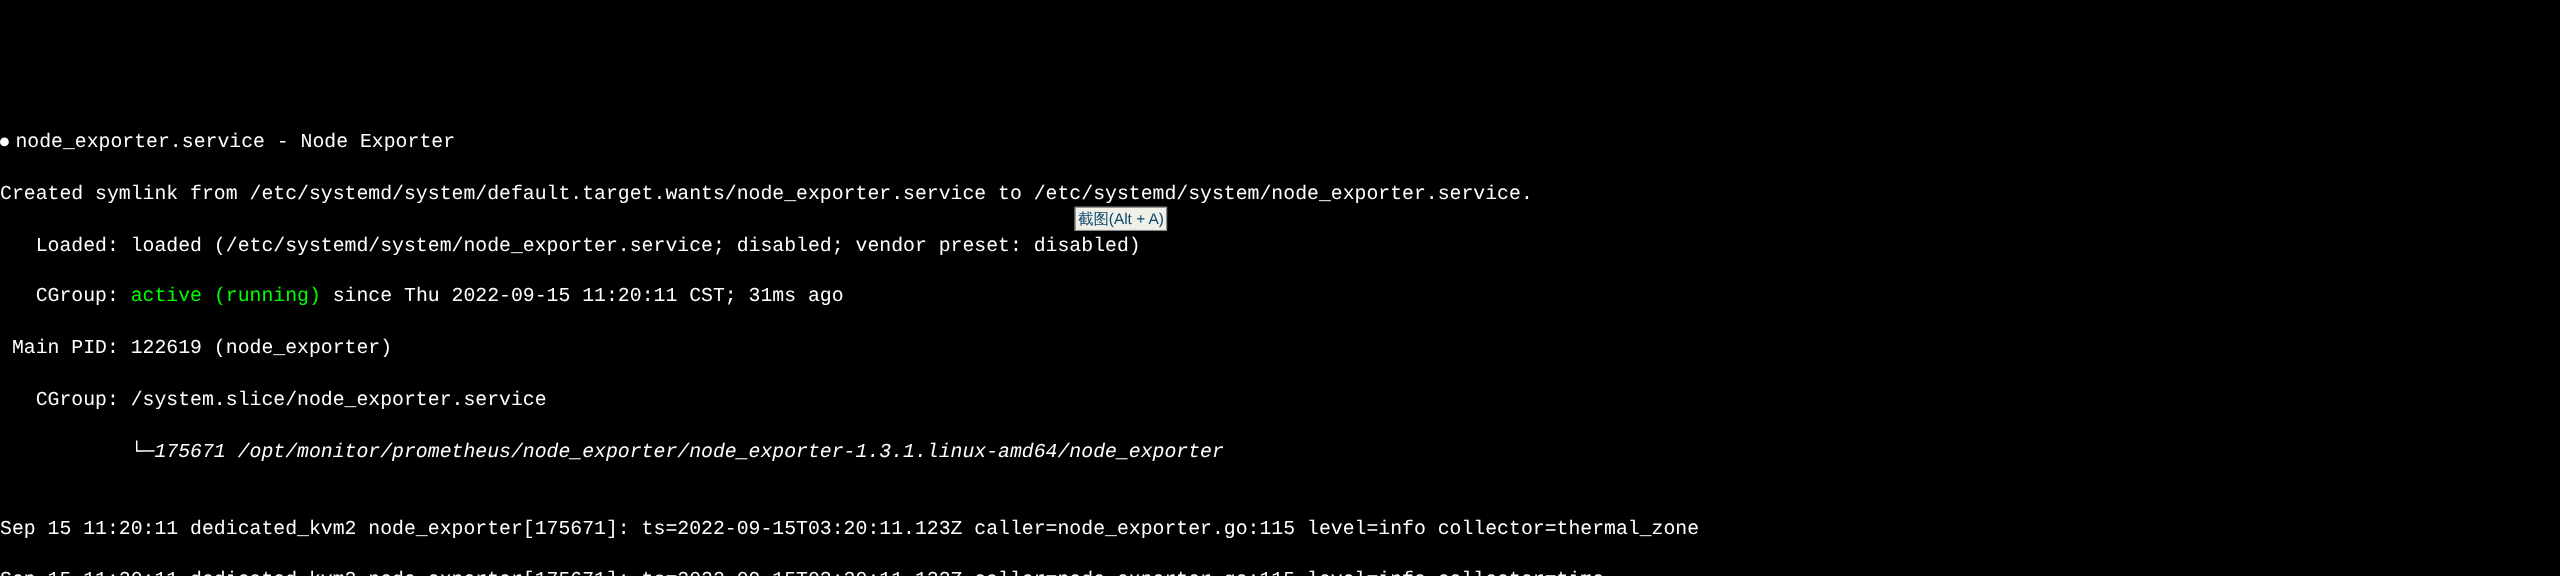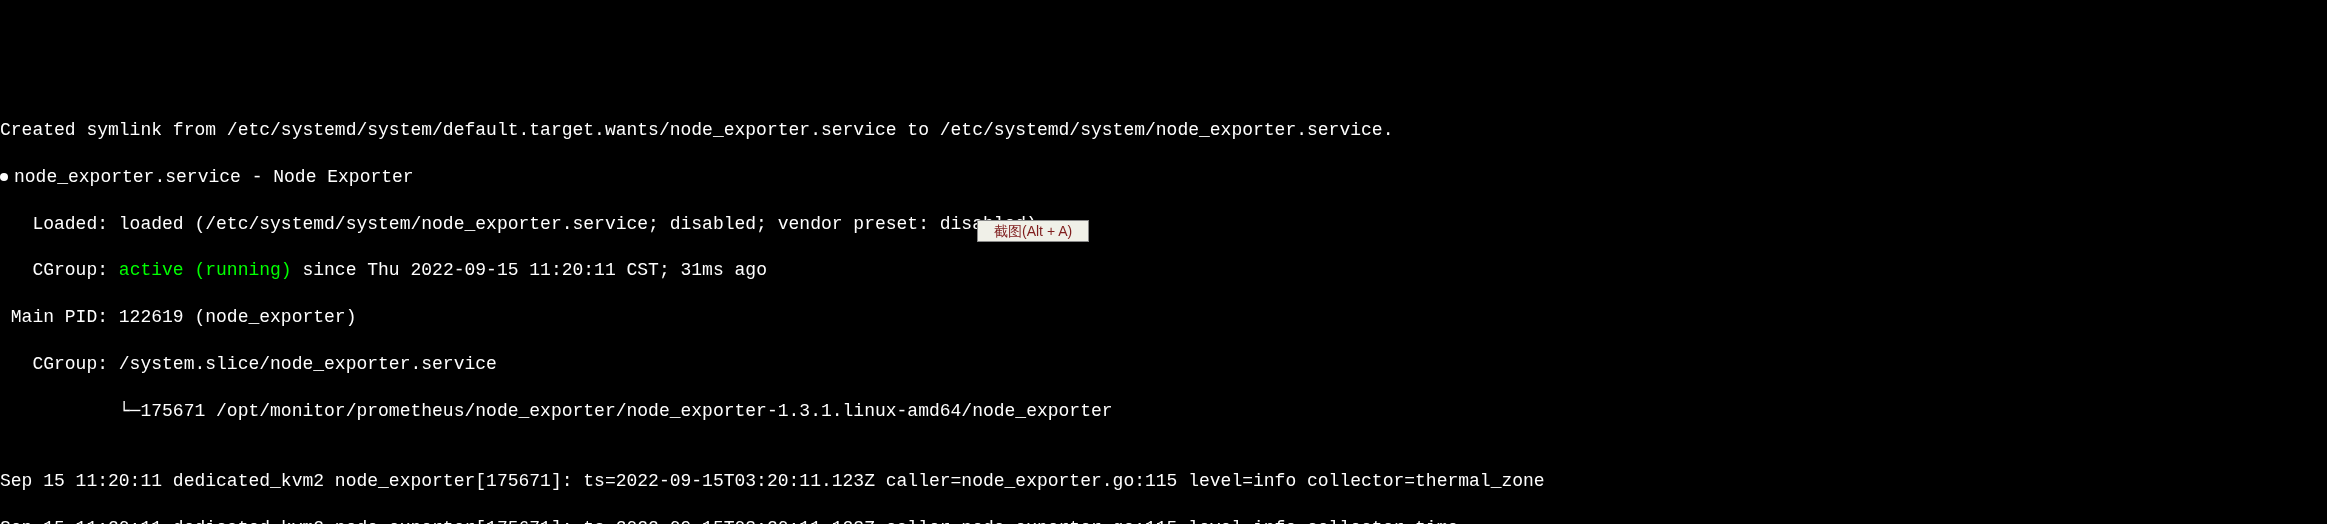--- a/index.html
+++ b/index.html
@@ -14,41 +14,41 @@
       width: 2327px;
       min-height: 524px;
       position: relative;
     }
     .terminal {
       padding: 2px 0;
     }
     .line { white-space: pre; }
     .bullet { display: inline-block; width: 8px; height: 8px; background: #fff; border-radius: 50%; margin-right: 6px; vertical-align: middle; }
     .green { color: #00ff00; margin-top: 25px; }
-    .tree { color: #fff; }
+    .tree { color: #fff; font-style: italic; }
     .tooltip {
       position: absolute;
-      top: 220px;
+      top: 188px;
       left: 977px;
       background: #f0f0e8;
-      color: #7f1d1d;
+      color: #0c4a6e;
       font-size: 14px;
-      padding: 1px 16px;
+      padding: 1px 2px;
       border: 1px solid #888;
       font-family: sans-serif;
     }
   </style>
 </head>
 <body>
 
 
 
 <div class="terminal">
+<div class="line"><span class="bullet"></span><span>node_exporter.service - Node Exporter</span></div>
 <div class="line">Created symlink from /etc/systemd/system/default.target.wants/node_exporter.service to /etc/systemd/system/node_exporter.service.</div>
-<div class="line"><span class="bullet"></span><span>node_exporter.service - Node Exporter</span></div>
 <div class="line">   Loaded: loaded (/etc/systemd/system/node_exporter.service; disabled; vendor preset: disabled)</div>
 <div class="line"><span>   CGroup: </span><span class="green">active (running)</span><span> since Thu 2022-09-15 11:20:11 CST; 31ms ago</span></div>
 <div class="line"> Main PID: 122619 (node_exporter)</div>
 <div class="line">   CGroup: /system.slice/node_exporter.service</div>
 <div class="line tree">           └─175671 /opt/monitor/prometheus/node_exporter/node_exporter-1.3.1.linux-amd64/node_exporter</div>
 <div class="line"></div>
 <div class="line">Sep 15 11:20:11 dedicated_kvm2 node_exporter[175671]: ts=2022-09-15T03:20:11.123Z caller=node_exporter.go:115 level=info collector=thermal_zone</div>
 <div class="line">Sep 15 11:20:11 dedicated_kvm2 node_exporter[175671]: ts=2022-09-15T03:20:11.123Z caller=node_exporter.go:115 level=info collector=time</div>
 
 

